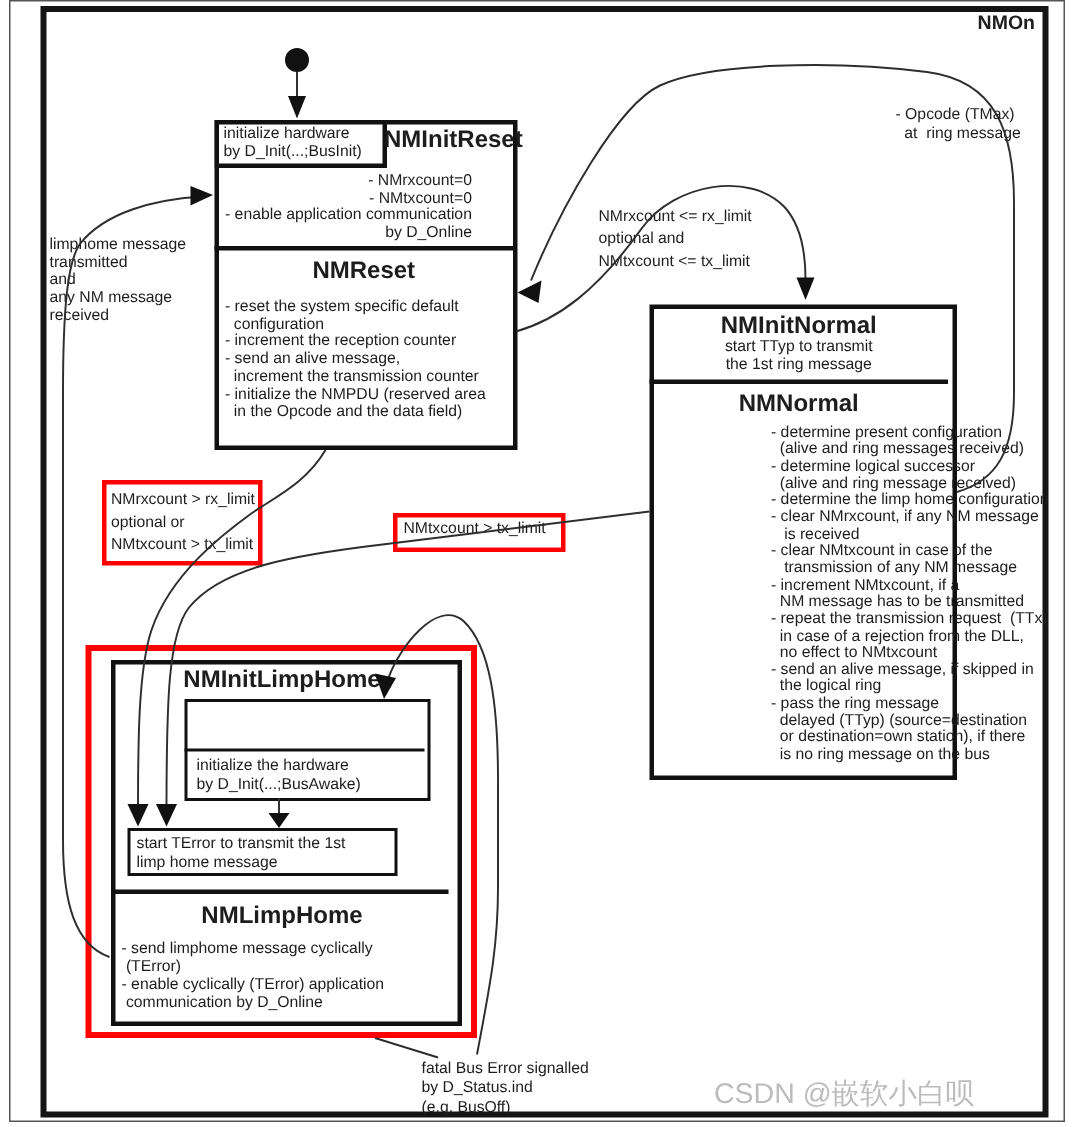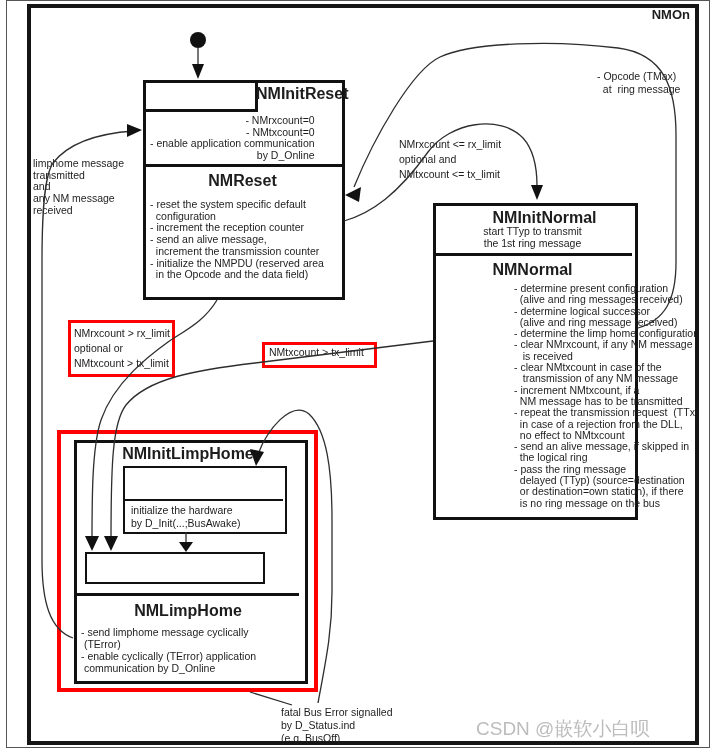--- a/index.html
+++ b/index.html
@@ -28,37 +28,39 @@
 <body>
 
 <div id="canvas">
 
   <div class="abs frame-thin"></div>
   <div class="abs frame-thick"></div>
   <div class="abs nmon">NMOn</div>
 
   <div class="abs statebox" style="left:143px;top:80px;width:196px;height:214px;"></div>
   <div class="abs statebox" style="left:143px;top:80px;width:109px;height:26px;"></div>
+  <div class="abs txt" style="left:149px;top:84px;">initialize hardware
+by D_Init(...;BusInit)</div>
   <div class="abs sname" style="left:256px;top:85px;width:88px;">NMInitReset</div>
   <div class="abs txt" style="left:150px;top:115px;text-align:right;">- NMrxcount=0
 - NMtxcount=0
 - enable application communication
   by D_Online</div>
   <div class="abs divider" style="left:143px;top:164px;width:199px;"></div>
   <div class="abs sname" style="left:143px;top:172px;width:199px;">NMReset</div>
   <div class="abs txt" style="left:150px;top:199px;">- reset the system specific default
   configuration
 - increment the reception counter
 - send an alive message,
   increment the transmission counter
 - initialize the NMPDU (reserved area
   in the Opcode and the data field)</div>
 
   <div class="abs statebox" style="left:433px;top:203px;width:199px;height:311px;"></div>
-  <div class="abs sname" style="left:433px;top:209px;width:199px;margin-left:12px;">NMInitNormal</div>
+  <div class="abs sname" style="left:433px;top:209px;width:199px;">NMInitNormal</div>
   <div class="abs txtc" style="left:433px;top:225px;width:199px;">start TTyp to transmit
 the 1st ring message</div>
   <div class="abs divider" style="left:433px;top:253px;width:199px;"></div>
   <div class="abs sname" style="left:433px;top:261px;width:199px;">NMNormal</div>
   <div class="abs txt" style="left:466px;top:283px;line-height:11.3px;margin-left:48px;">- determine present configuration
   (alive and ring messages received)
 - determine logical successor
   (alive and ring message received)
 - determine the limp home configuration
 - clear NMrxcount, if any NM message
@@ -78,20 +80,22 @@
   is no ring message on the bus</div>
 
   <div class="abs redframe" style="left:57px;top:430px;width:253px;height:254px;"></div>
   <div class="abs statebox" style="left:74px;top:440px;width:228px;height:238px;"></div>
   <div class="abs sname" style="left:74px;top:445px;width:228px;">NMInitLimpHome</div>
   <div class="abs subbox" style="left:123px;top:466px;width:160px;height:64px;"></div>
   <div class="abs divider2" style="left:123px;top:499px;width:160px;"></div>
   <div class="abs txt" style="left:131px;top:504px;line-height:13px;">initialize the hardware
 by D_Init(...;BusAwake)</div>
   <div class="abs subbox" style="left:85px;top:552px;width:176px;height:28px;"></div>
+  <div class="abs txt" style="left:91px;top:556px;line-height:13px;">start TError to transmit the 1st
+limp home message</div>
   <div class="abs divider" style="left:74px;top:593px;width:225px;"></div>
   <div class="abs sname" style="left:74px;top:602px;width:228px;">NMLimpHome</div>
   <div class="abs txt" style="left:81px;top:626px;line-height:12px;">- send limphome message cyclically
  (TError)
 - enable cyclically (TError) application
  communication by D_Online</div>
 
   <div class="abs redbox" style="left:68px;top:320px;width:101px;height:51px;"></div>
   <div class="abs lbl" style="left:74px;top:326px;line-height:15px;">NMrxcount &gt; rx_limit
 optional or

